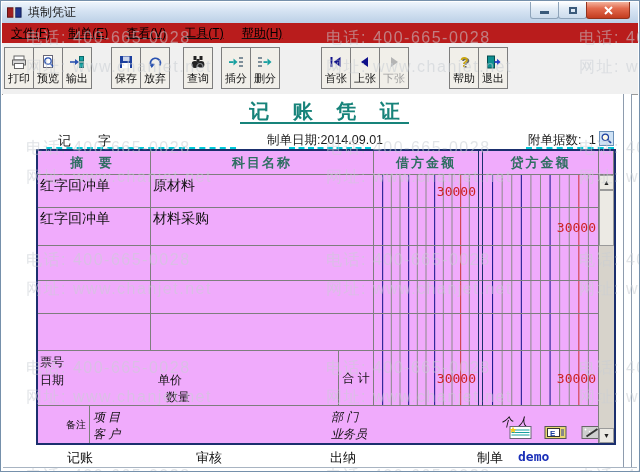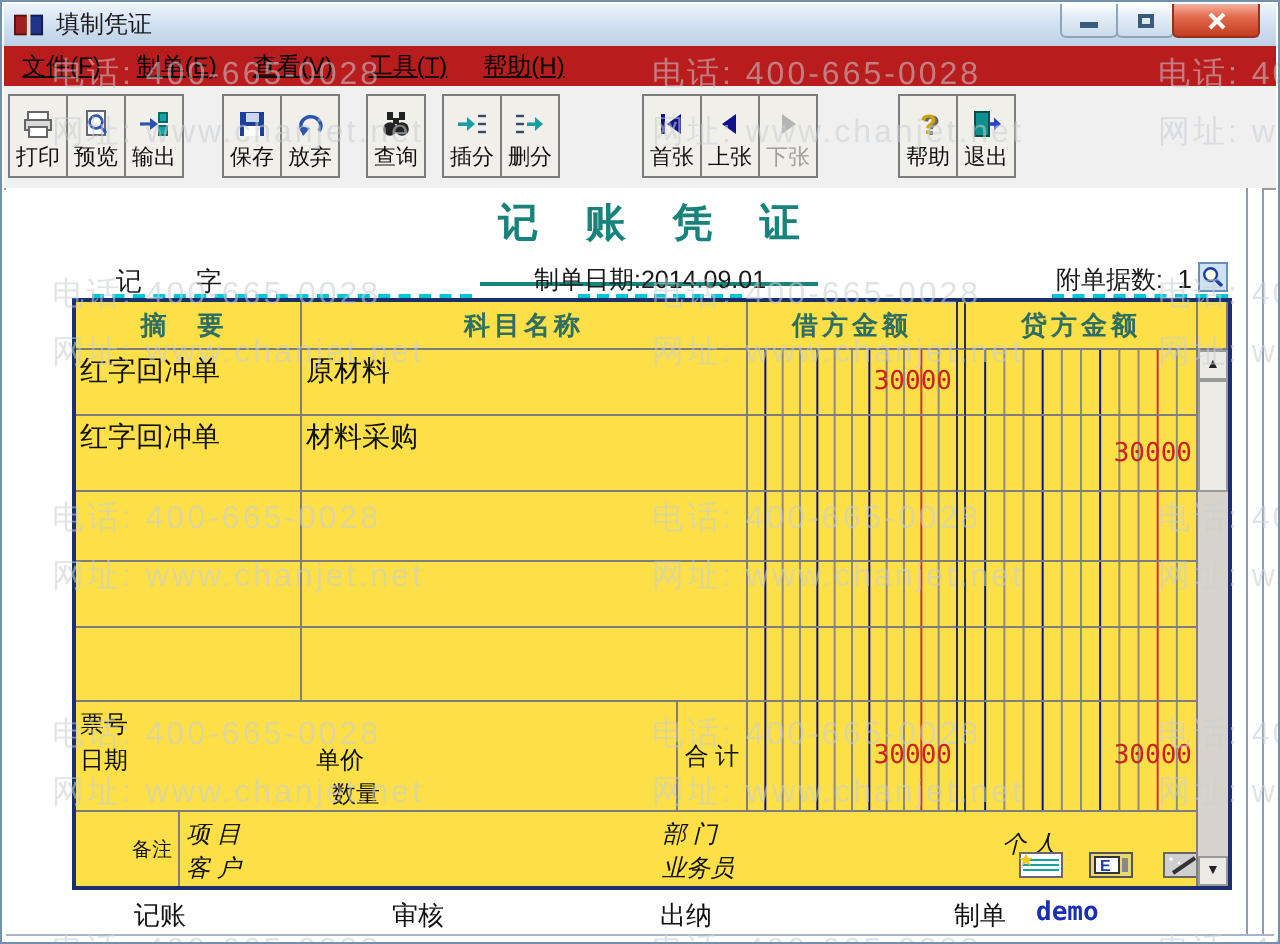--- a/index.html
+++ b/index.html
@@ -31,28 +31,28 @@
     padding:0 0 2px 0;box-sizing:border-box;font-size:11px;color:#111;font-family:inherit;}
   .tbtn .ticon{width:16px;height:16px;margin-bottom:1px;}
   .tbtn.dis{color:#9e9e9e;}
   
   .client{position:absolute;left:2px;top:93px;width:629px;height:373px;background:#fff;}
   .vline{position:absolute;top:93px;height:373px;width:0;border-left:1px solid #8e9cae;}
   .hline{position:absolute;top:466px;left:2px;right:2px;border-top:1px solid #a8b4c2;}
   
   .vtitle{position:absolute;left:35px;top:97px;width:577px;text-align:center;}
   .vtitle span{font-size:20px;font-weight:bold;letter-spacing:9px;color:#17837a;
-    border-bottom:2px solid #17837a;padding:0 0 18px 9px;}
+    border-bottom:2px solid #17837a;padding:0 0 0 9px;}
   .wline-el{position:absolute;font-size:13px;color:#1a1a1a;}
   .dash{position:absolute;height:0;border-top:2px dashed #00c6d6;}
   .mag-btn{position:absolute;left:598px;top:130px;width:15px;height:15px;background:#cfe2f5;
     border:1px solid #6b90b8;padding:0;}
   .mag-btn svg{width:13px;height:13px;display:block;}
   
-  .vtable{position:absolute;left:35px;top:148px;border:2px solid #1b2f6e;background:#fde047;
+  .vtable{position:absolute;left:35px;top:148px;border:2px solid #1b2f6e;background:#f0abfc;
     display:grid;grid-template-columns:113px 188px 35px 104px 5px 116px 15px;
     grid-template-rows:24px 33px 38px 35px 33px 37px 55px 37px;}
   .c{box-sizing:border-box;border-right:1px solid #7e7e7e;border-bottom:1px solid #7e7e7e;
     position:relative;overflow:hidden;}
   .span23{grid-column:span 2;}
   .hc{display:flex;align-items:center;justify-content:center;color:#2f6e62;
     font-size:13px;font-weight:600;letter-spacing:2px;}
   .bc{font-size:14px;color:#111;padding:2px 0 0 2px;}
   .no-r{border-right:none;}
   .dbl{border-left:1px solid #1b2f6e;border-right:1px solid #1b2f6e;}

